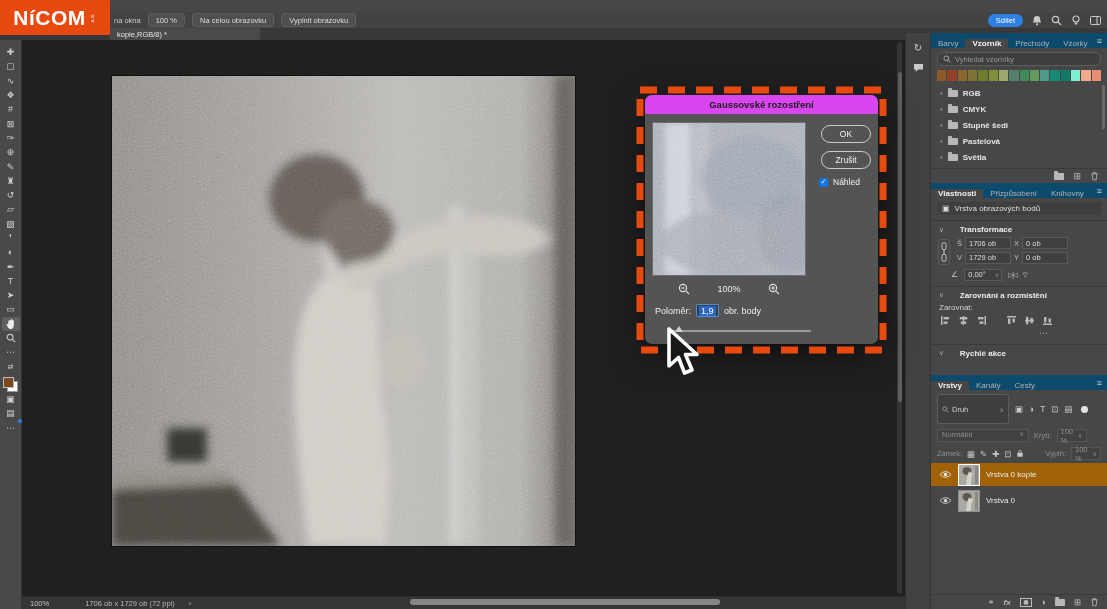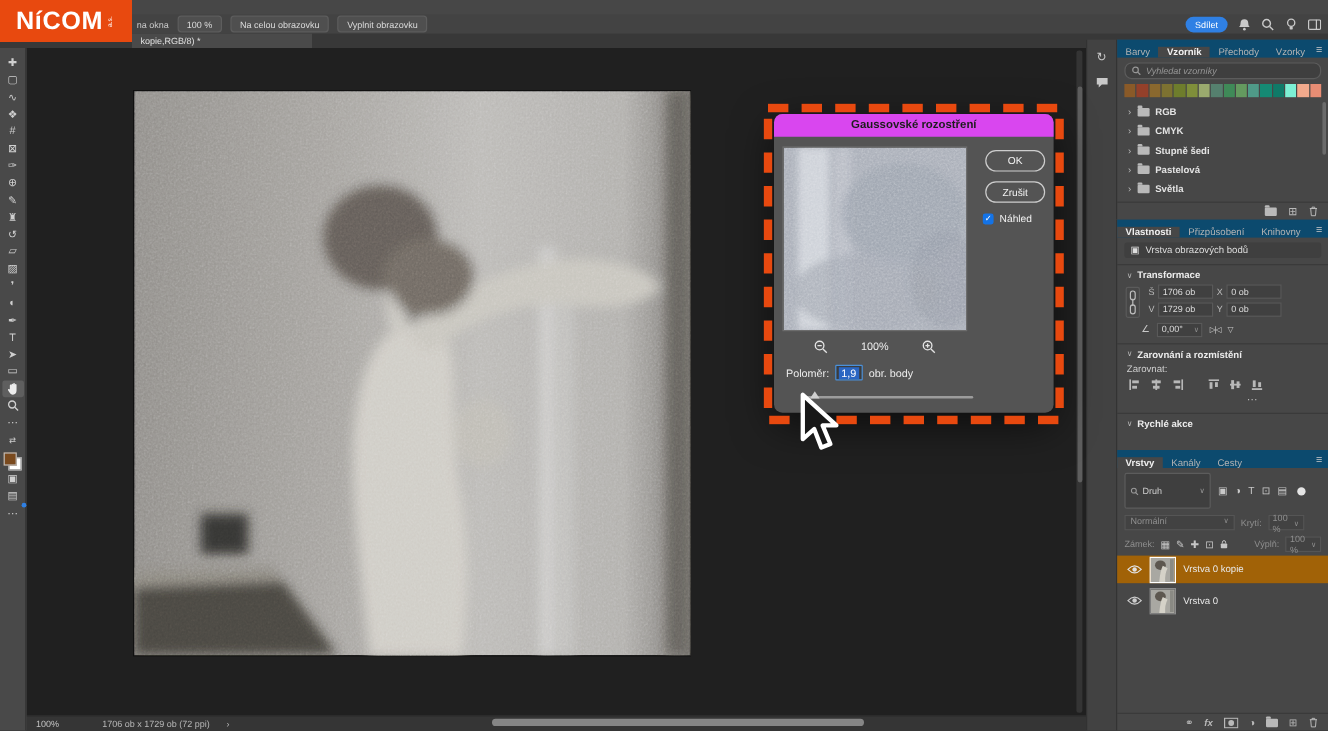--- a/index.html
+++ b/index.html
@@ -78,38 +78,38 @@
   .panel{left:930px;width:177px;background:#474747;border-left:1px solid #333;box-sizing:border-box}
   .ptabs{height:15px;background:#0c4a6e;display:flex;align-items:flex-end;font-size:8px;color:#b2b2b2;position:relative}
   .ptab{display:flex;align-items:center;padding:0 7px}
   .ptab.on{background:#474747;color:#f0f0f0;font-weight:bold}
   .pmenu{position:absolute;right:5px;top:0;height:15px;display:flex;align-items:center;color:#c9c9c9;font-size:9px}
 
   
   #p-swatches{top:33px;height:150px}
   .searchbox{margin:4px 6px 0 6px;height:12px;background:#3f3f3f;border:1px solid #5c5c5c;border-radius:6px;
              display:flex;align-items:center;gap:4px;padding:0 5px;font-size:7.5px}
-  .searchbox .ph{color:#979797;font-style:italic}
+  .searchbox .ph{color:#979797;}
   .swrow{display:flex;gap:1px;margin:4px 6px 0 6px}
   .sw{width:9.6px;height:11px}
   .folders{margin-top:4px}
   .frow{height:16px;display:flex;align-items:center;gap:5px;padding-left:9px;font-size:8px;font-weight:bold;color:#e3e3e3}
   .chev{color:#b5b5b5;font-weight:normal}
   .fold-ic{display:inline-block;width:10px;height:7px;background:#b9b9b9;border-radius:1px;position:relative}
   .fold-ic:before{content:"";position:absolute;top:-2px;left:0;width:4px;height:2px;background:#b9b9b9;border-radius:1px 1px 0 0}
   .pfoot{position:absolute;right:0;bottom:0;left:0;height:14px;border-top:1px solid #3a3a3a;
          display:flex;align-items:center;justify-content:flex-end;gap:9px;padding-right:8px;color:#b9b9b9;font-size:9px}
   .vsb{position:absolute;right:2px;top:52px;width:3px;height:44px;background:#6a6a6a;border-radius:2px}
 
   
   #p-props{top:183px;height:192px}
   .lkind{margin:4px 6px 0 6px;height:13px;background:#3f3f3f;border-radius:2px;display:flex;align-items:center;gap:5px;
          padding-left:5px;font-size:8px;color:#dedede}
   .sect{border-top:1px solid #3a3a3a;margin-top:5px;padding:4px 0 0 8px;font-size:8px;font-weight:bold;color:#ececec;
-        display:flex;align-items:center;gap:4px}
+        display:flex;align-items:center;gap:16px}
   .sect .cv{font-weight:normal;font-size:6.5px;color:#b5b5b5}
   .trwrap{position:relative;padding-left:26px;margin-top:3px}
   .trchain{position:absolute;left:7px;top:2px;border:1px solid #5a5a5a;border-radius:2px;padding:1px}
   .trow{display:flex;align-items:center;gap:3px;margin-top:2.5px;font-size:7.5px;color:#bdbdbd}
   .pf{width:46px;height:12px;background:#404040;border:1px solid #595959;display:flex;align-items:center;padding-left:3px;
       color:#dcdcdc;box-sizing:border-box;font-size:7.5px}
   .pfs{width:38px}
   .anglerow{display:flex;align-items:center;gap:6px;margin:5px 0 4px 20px;font-size:8px;color:#c9c9c9}
   .flipic{font-size:6.5px;color:#c9c9c9;letter-spacing:-1px}
   .alignlbl{margin:3px 0 0 8px;font-size:8px;color:#cfcfcf}

